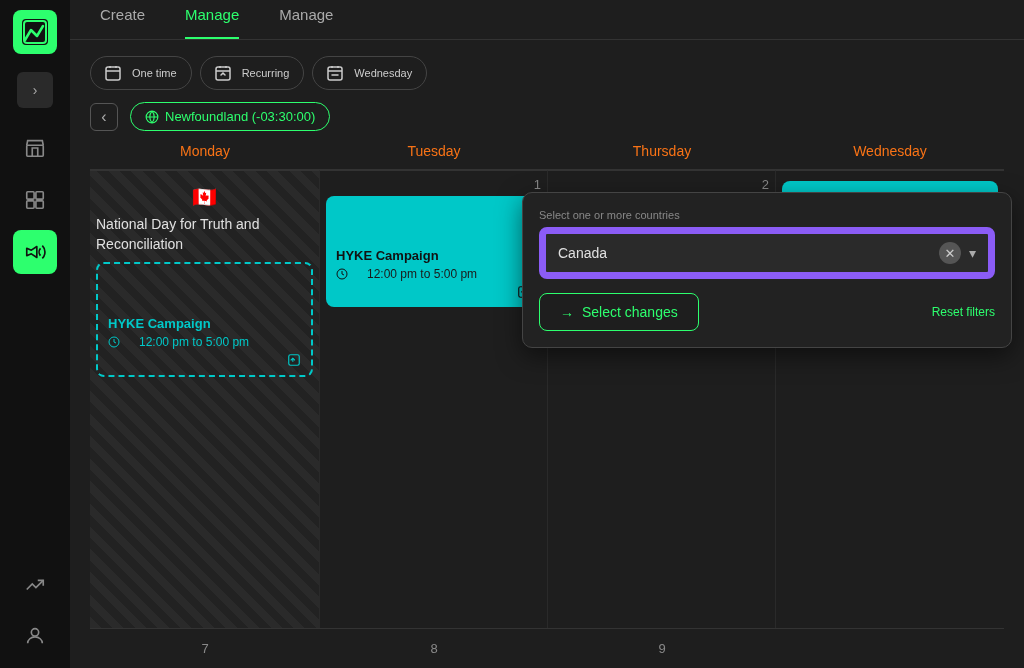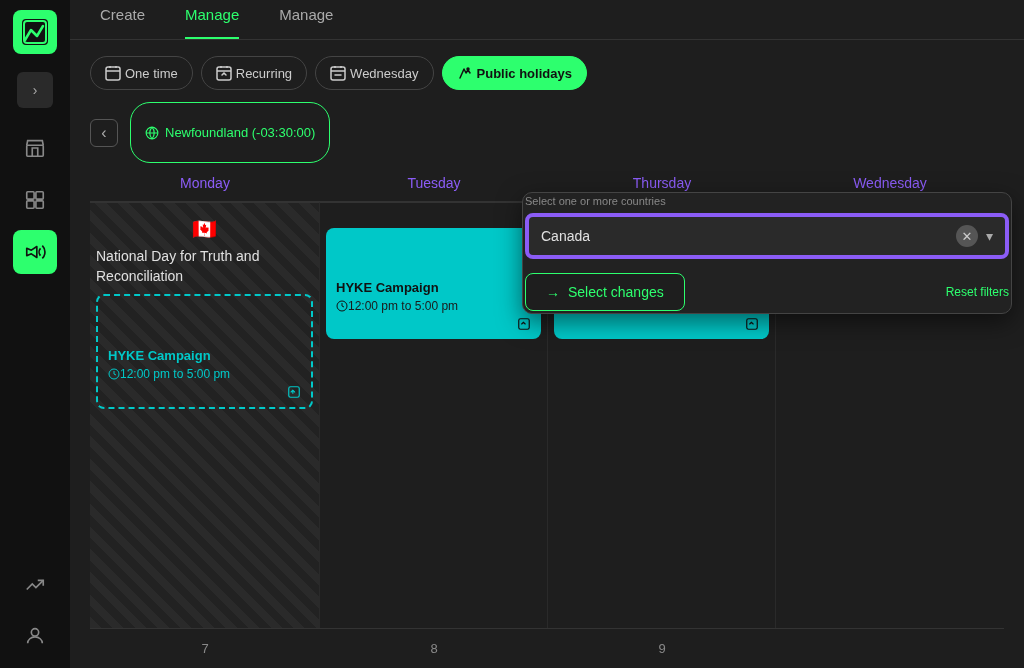--- a/index.html
+++ b/index.html
@@ -97,60 +97,60 @@
     
     .filter-tabs {
       display: flex;
       align-items: center;
       padding: 16px 20px 0;
       gap: 8px;
     }
     .filter-tab {
       display: flex;
       align-items: center;
-      gap: 4px;
+      gap: 11px;
       padding: 8px 14px;
       border-radius: 20px;
       border: 1.5px solid #444;
       background: transparent;
       color: #ccc;
-      font-size: 13px;
+      font-size: 11px;
       cursor: pointer;
     }
     .filter-tab.active {
       background: #2dff6e;
       border-color: #2dff6e;
       color: #111;
       font-weight: 600;
     }
     .filter-tab svg { width: 16px; height: 16px; }
 
     
     .dropdown-panel {
       position: absolute;
       top: 192px;
       left: 522px;
       width: 490px;
       background: #222;
       border: 1px solid #444;
       border-radius: 10px;
-      padding: 2px;
+      padding: 16px;
       z-index: 100;
       box-shadow: 0 8px 24px rgba(0,0,0,0.5);
     }
     .dropdown-label {
       font-size: 11px;
       color: #888;
       margin-bottom: 6px;
     }
     .dropdown-input-row {
       display: flex;
       align-items: center;
       background: #2a2a2a;
-      border: 4px solid #8b5cf6;
+      border: 7px solid #8b5cf6;
       border-radius: 8px;
       padding: 8px 12px;
       gap: 8px;
       margin-bottom: 14px;
     }
     .dropdown-input-row span.tag {
       background: transparent;
       color: #e0e0e0;
       font-size: 14px;
       flex: 1;
@@ -222,40 +222,40 @@
       cursor: pointer;
       color: #aaa;
       font-size: 16px;
     }
     .timezone-badge {
       display: flex;
       align-items: center;
       gap: 6px;
       border: 1.5px solid #2dff6e;
       border-radius: 20px;
-      padding: 22px 14px;
+      padding: 6px 14px;
       color: #2dff6e;
       font-size: 13px;
     }
 
     
     .calendar-grid {
       flex: 1;
       display: flex;
       flex-direction: column;
     }
     .day-headers {
       display: grid;
       grid-template-columns: 230px 1fr 1fr 1fr;
       border-bottom: 1px solid #333;
       padding-bottom: 6px;
     }
     .day-header {
       text-align: center;
-      color: #8b5cf6;
+      color: #f97316;
       font-size: 14px;
       font-weight: 500;
       padding: 4px 0;
     }
     .day-cells {
       display: grid;
       grid-template-columns: 230px 1fr 1fr 1fr;
       flex: 1;
     }
     .day-cell {
@@ -316,21 +316,21 @@
       color: #111;
       margin-bottom: 4px;
       margin-top: 44px;
     }
     .campaign-title-row.dashed-text {
       color: #00c8c8;
     }
     .campaign-time {
       display: flex;
       align-items: center;
-      gap: 0;
+      gap: 19px;
       font-size: 12px;
       color: #1a1a1a;
     }
     .campaign-time.dashed-text {
       color: #00c8c8;
     }
     .campaign-icon {
       margin-top: 4px;
       display: flex;
       justify-content: flex-end;
@@ -435,27 +435,20 @@
 
     <div class="filter-tab">
       <svg viewBox="0 0 16 16" fill="none" stroke="currentColor" stroke-width="1.5">
         <rect x="1" y="2" width="14" height="13" rx="2"></rect>
         <path d="M5 1v2M11 1v2M1 6h14"></path>
         <path d="M5 10l6 0" stroke-linecap="round"></path>
       </svg>
       <span>Wednesday</span>
     </div>
 
-    <div class="filter-tab active">
-      <svg viewBox="0 0 16 16" fill="none" stroke="#111" stroke-width="1.5">
-        <path d="M3 13l4-9 2 4 2-3 2 3" stroke-linecap="round" stroke-linejoin="round"></path>
-        <circle cx="11" cy="4" r="1" fill="#111"></circle>
-      </svg>
-      <span>Public holidays</span>
-    </div>
   </div>
 
   <div class="dropdown-panel">
     <div class="dropdown-label">Select one or more countries</div>
     <div class="dropdown-input-row">
       <span class="tag">Canada</span>
       <div class="clear-btn">✕</div>
       <span class="chevron">▾</span>
     </div>
     <div class="dropdown-actions">

